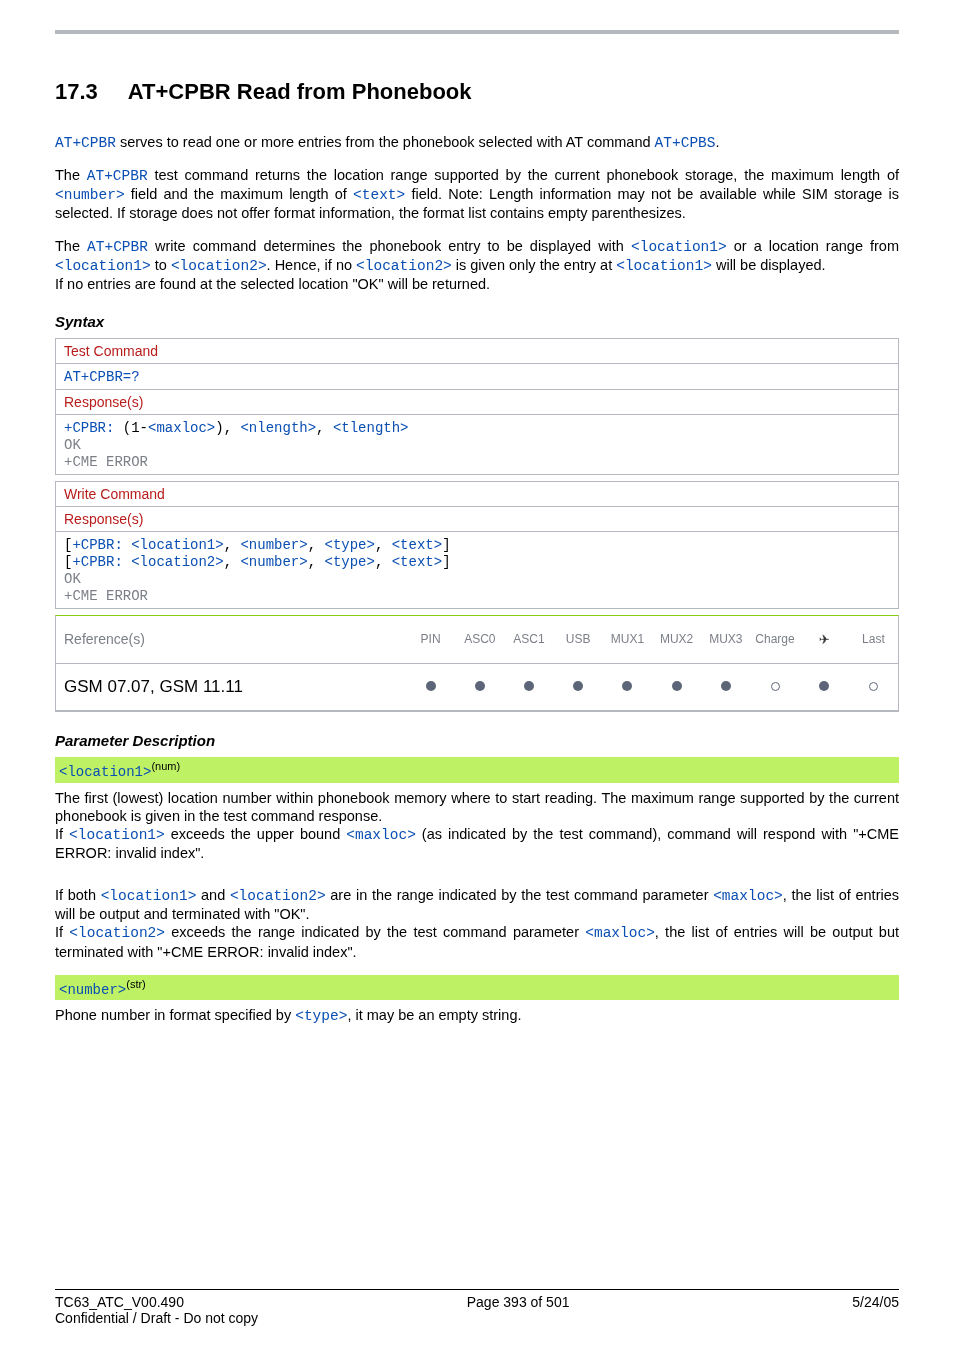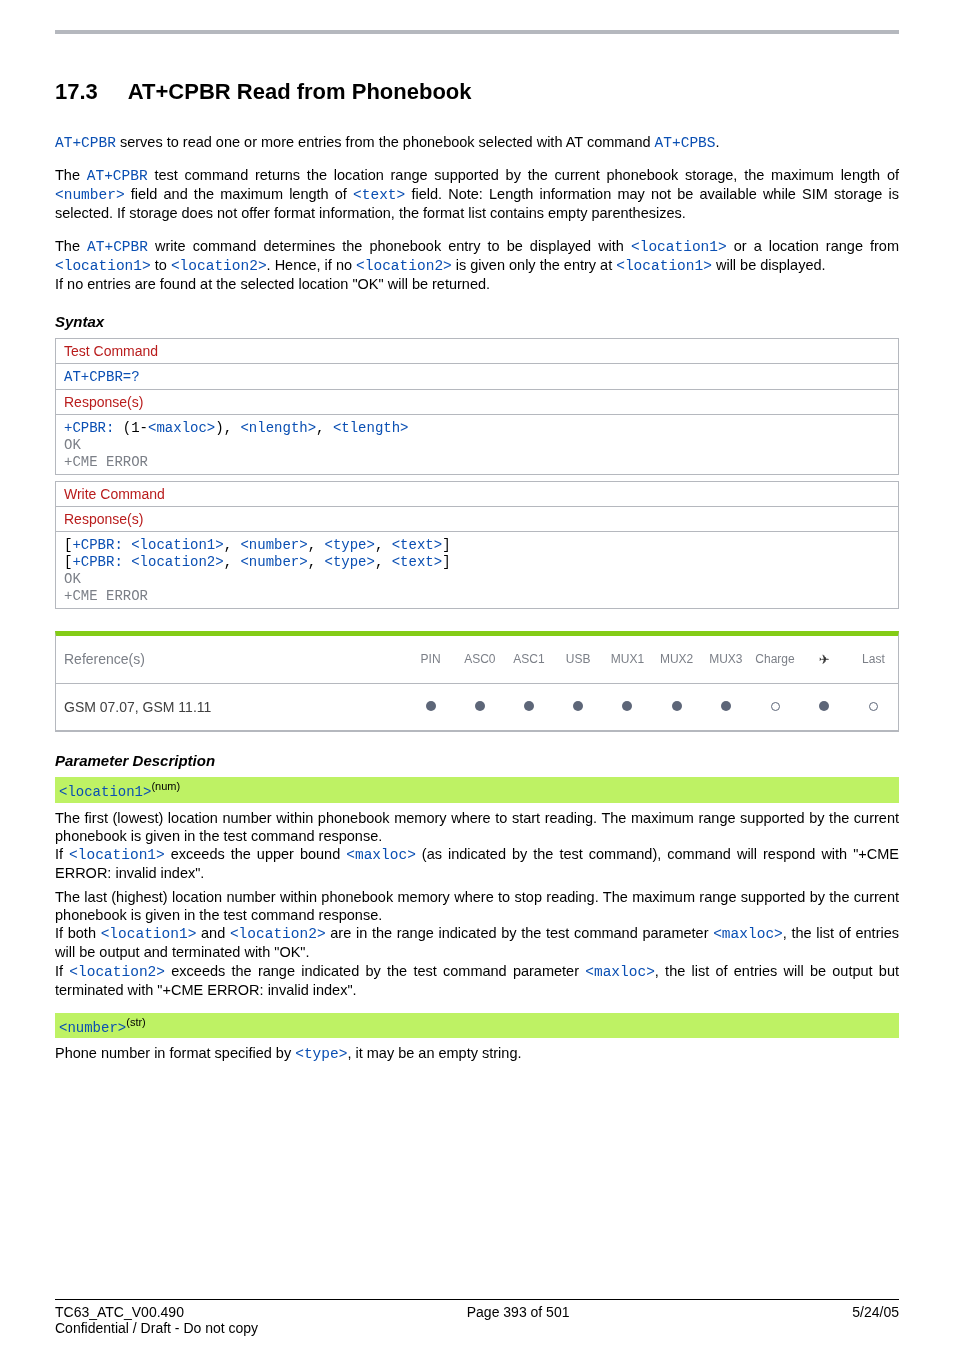--- a/index.html
+++ b/index.html
@@ -81,21 +81,21 @@
     border-top: none;
   }
   .ref-head, .ref-body {
     display: flex;
     align-items: center;
     border-bottom: 1px solid #b5b8be;
     font-size: 12px;
   }
   .ref-head { color: #7b7f87; }
   .ref-left { flex: 0 0 350px; padding: 4px 8px; font-size: 14px; color:#7b7f87;}
-  .ref-body .ref-left { color:#404040; font-size:14px;}
+  .ref-body .ref-left { color:#000000; font-size:17px;}
   .ref-cell {
     flex: 1;
     text-align: center;
     padding: 16px 0;
   }
   .dot {
     display: inline-block;
     width: 10px; height: 10px;
     border-radius: 50%;
     background: #5d6678;
@@ -106,21 +106,21 @@
     background: #bef264;
     padding: 3px 4px;
     font-family: "Courier New", monospace;
     font-size: 14px;
     margin-top: 8px;
     color: #0a4fb3;
   }
   .parm-box .sup { font-family: Arial; font-size:11px; vertical-align: super; color:#000;}
   .footer {
     position: absolute;
-    bottom: 15px;
+    bottom: 25px;
     left: 55px; right: 55px;
   }
   .footer-line {
     border: none; border-top: 1px solid #000; margin: 0 0 4px 0;
   }
   .footer-row {
     display: flex; justify-content: space-between;
     font-size: 14px;
   }
   .footer-row2 { font-size: 14px; }
@@ -167,21 +167,21 @@
     <div class="box-row gray">Write Command</div>
     <div class="box-row gray">Response(s)</div>
     <div class="box-row">
       <span class="mono" style="color:#000">[</span><span class="mono lnk">+CPBR: </span><span class="mono lnk">&lt;location1&gt;</span><span class="mono" style="color:#000">, </span><span class="mono lnk">&lt;number&gt;</span><span class="mono" style="color:#000">, </span><span class="mono lnk">&lt;type&gt;</span><span class="mono" style="color:#000">, </span><span class="mono lnk">&lt;text&gt;</span><span class="mono" style="color:#000">]</span><br>
       <span class="mono" style="color:#000">[</span><span class="mono lnk">+CPBR: </span><span class="mono lnk">&lt;location2&gt;</span><span class="mono" style="color:#000">, </span><span class="mono lnk">&lt;number&gt;</span><span class="mono" style="color:#000">, </span><span class="mono lnk">&lt;type&gt;</span><span class="mono" style="color:#000">, </span><span class="mono lnk">&lt;text&gt;</span><span class="mono" style="color:#000">]</span><br>
       <span class="mono" style="color:#7b7f87">OK</span><br>
       <span class="mono" style="color:#7b7f87">+CME ERROR</span>
     </div>
   </div>
 
-  <div class="ref-table" style="margin-top:22px; border-top:5px solid #84cc16;">
+  <div class="ref-table" style="margin-top:6px; border-top:1px solid #84cc16;">
     <div class="ref-head">
       <div class="ref-left">Reference(s)</div>
       <div class="ref-cell">PIN</div>
       <div class="ref-cell">ASC0</div>
       <div class="ref-cell">ASC1</div>
       <div class="ref-cell">USB</div>
       <div class="ref-cell">MUX1</div>
       <div class="ref-cell">MUX2</div>
       <div class="ref-cell">MUX3</div>
       <div class="ref-cell">Charge</div>
@@ -207,21 +207,21 @@
 
   <div class="parm-box">
     <span>&lt;location1&gt;</span><span class="sup">(num)</span>
   </div>
   <div class="body-text nm" style="margin-top:6px">
     <span>The first (lowest) location number within phonebook memory where to start reading. The maximum range supported by the current phonebook is given in the test command response.</span><br>
     <span>If </span><span class="lnk">&lt;location1&gt;</span><span> exceeds the upper bound </span><span class="lnk">&lt;maxloc&gt;</span><span> (as indicated by the test command), command will respond with "+CME ERROR: invalid index".</span>
   </div>
 
   <div class="body-text nm" style="margin-top:6px">
-    <span>The last (highest) location number within phonebook memory where to stop reading. The maximum range supported by the current phonebook is given in the test command response.</span><br>
+    <br>
     <span>If both </span><span class="lnk">&lt;location1&gt;</span><span> and </span><span class="lnk">&lt;location2&gt;</span><span> are in the range indicated by the test command parameter </span><span class="lnk">&lt;maxloc&gt;</span><span>, the list of entries will be output and terminated with "OK".</span><br>
     <span>If </span><span class="lnk">&lt;location2&gt;</span><span> exceeds the range indicated by the test command parameter </span><span class="lnk">&lt;maxloc&gt;</span><span>, the list of entries will be output but terminated with "+CME ERROR: invalid index".</span>
   </div>
 
   <div class="parm-box" style="margin-top:14px">
     <span>&lt;number&gt;</span><span class="sup">(str)</span>
   </div>
   <div class="body-text nm" style="margin-top:6px">
     <span>Phone number in format specified by </span><span class="lnk">&lt;type&gt;</span><span>, it may be an empty string.</span>
   </div>

